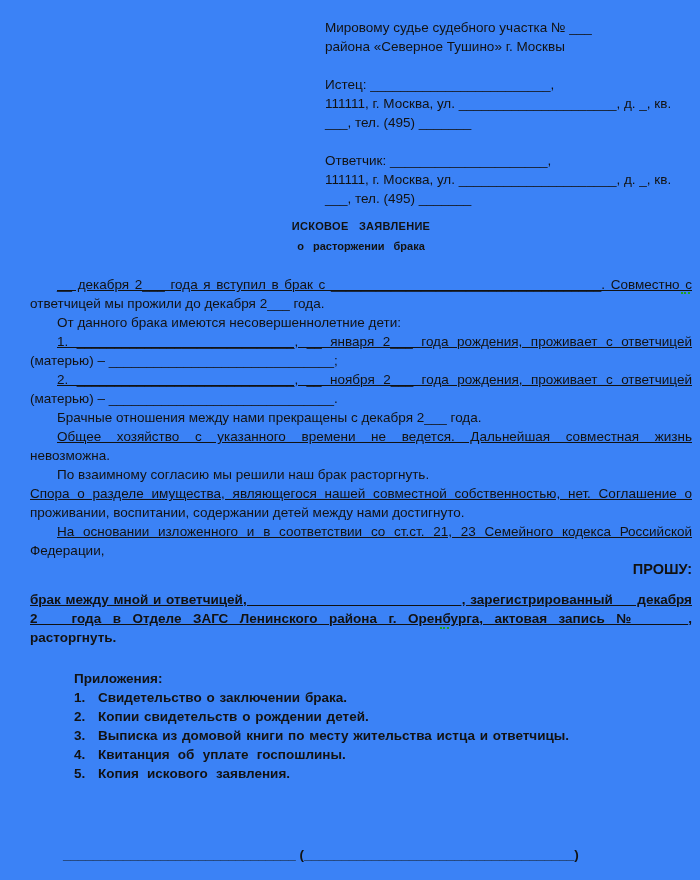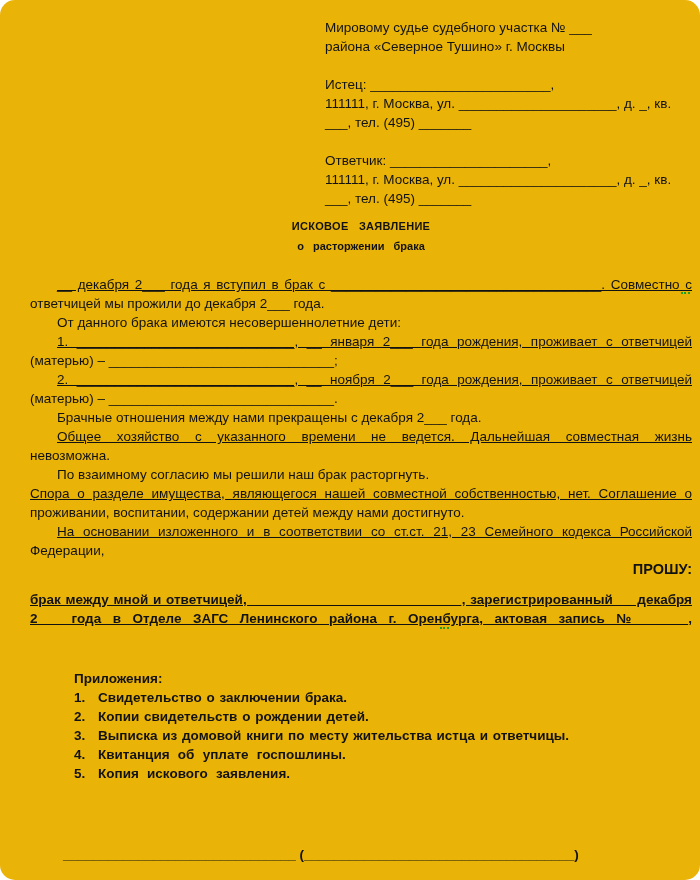--- a/index.html
+++ b/index.html
@@ -1,19 +1,19 @@
 <!DOCTYPE html>
 <html><head>
 <meta charset="utf-8">
 <style>
   html,body { margin:0; padding:0; background:#ffffff; }
   .page {
-    position:relative; width:700px; height:880px; background:#eab308;
+    position:relative; width:700px; height:880px; background:#3b82f6;
     font-family:"Liberation Sans","DejaVu Sans",sans-serif;
-    font-size:13.5px; color:#121212; line-height:19px; overflow:hidden;border-radius:15px;
+    font-size:13.5px; color:#121212; line-height:19px; overflow:hidden;
   }
   .header-block { position:absolute; left:325px; top:18px; width:372px; }
   .hgap { height:19px; }
   .title-block { position:absolute; left:30px; top:216px; width:662px; text-align:center; font-weight:bold; font-size:11px; line-height:20px; }
   .title-l1 { word-spacing:7px; letter-spacing:0.3px; }
   .title-l2 { word-spacing:6px; }
   .body-block { position:absolute; left:30px; top:275px; width:662px; }
   .line { min-height:19px; }
   .ind { text-indent:27px; }
   .fill { text-align:justify; text-align-last:justify;text-decoration:underline; }
@@ -69,20 +69,21 @@
         <div class="line ind">По взаимному согласию мы решили наш брак расторгнуть.</div>
         <div class="line fill">Спора о разделе имущества, являющегося нашей совместной собственностью, нет. Соглашение о</div>
         <div class="line">проживании, воспитании, содержании детей между нами достигнуто.</div>
         <div class="line ind fill">На основании изложенного и в соответствии со ст.ст. 21, 23 Семейного кодекса Российской</div>
         <div class="line">Федерации,</div>
       </div>
     <div class="prayer-heading">ПРОШУ:</div>
     <div class="request-block" id="request-lines">
         <div class="line fill">брак между мной и ответчицей, ____________________________, зарегистрированный __ декабря</div>
         <div class="line fill">2___ года в Отделе ЗАГС Ленинского района г. Оренбурга, актовая запись № _____,</div>
+        <div class="line">расторгнуть.</div>
       </div>
   </div>
 
   <div class="attachments">
     <div class="line">Приложения:</div>
     <div class="att-list" id="att-list">
         <div class="att-row">
           <span class="att-num">1.</span>
           <span class="att-text">Свидетельство о заключении брака.</span>
         </div>

